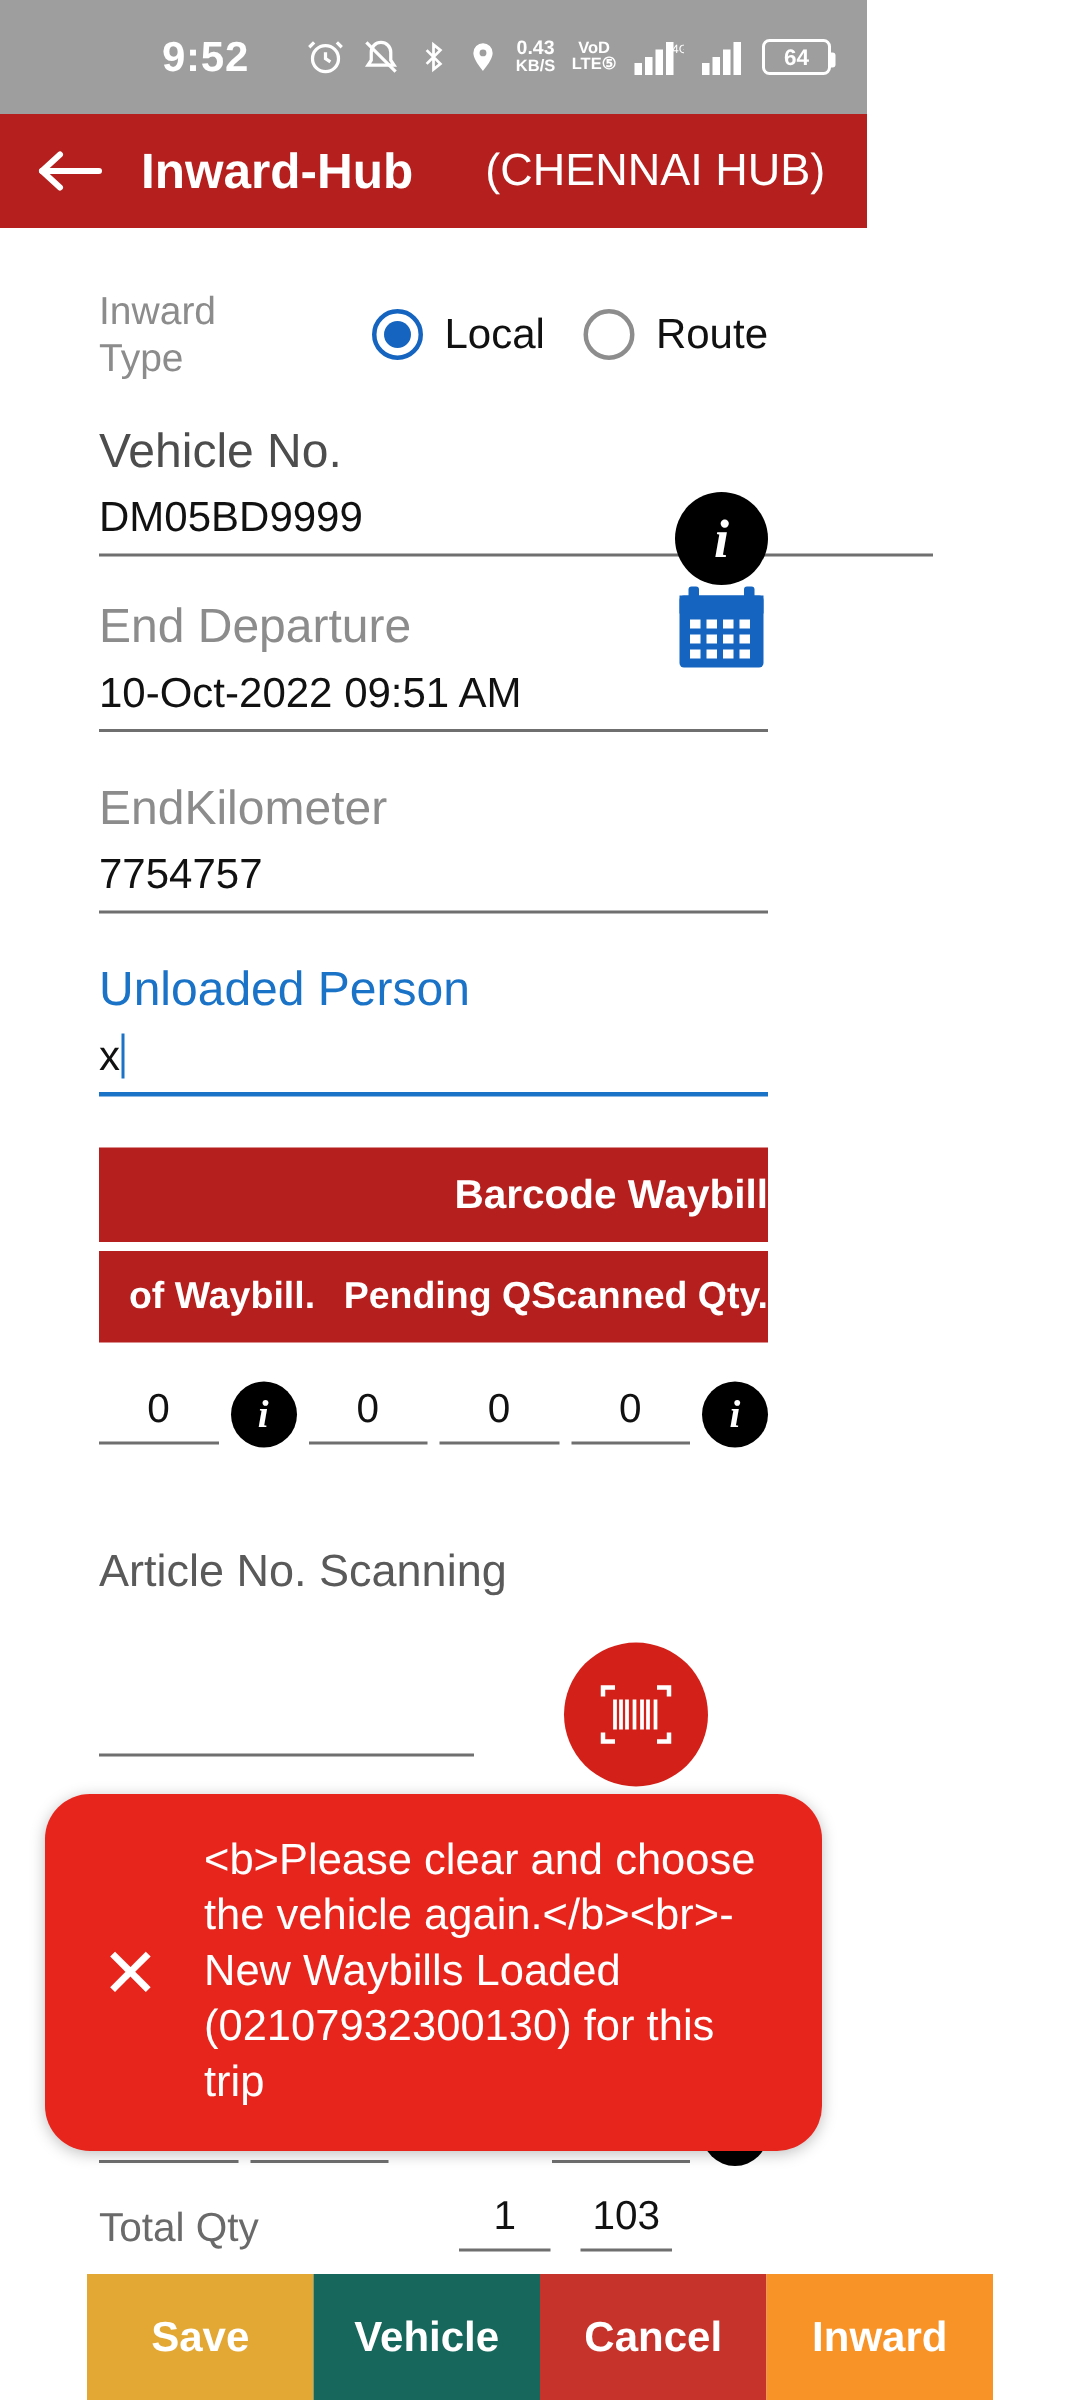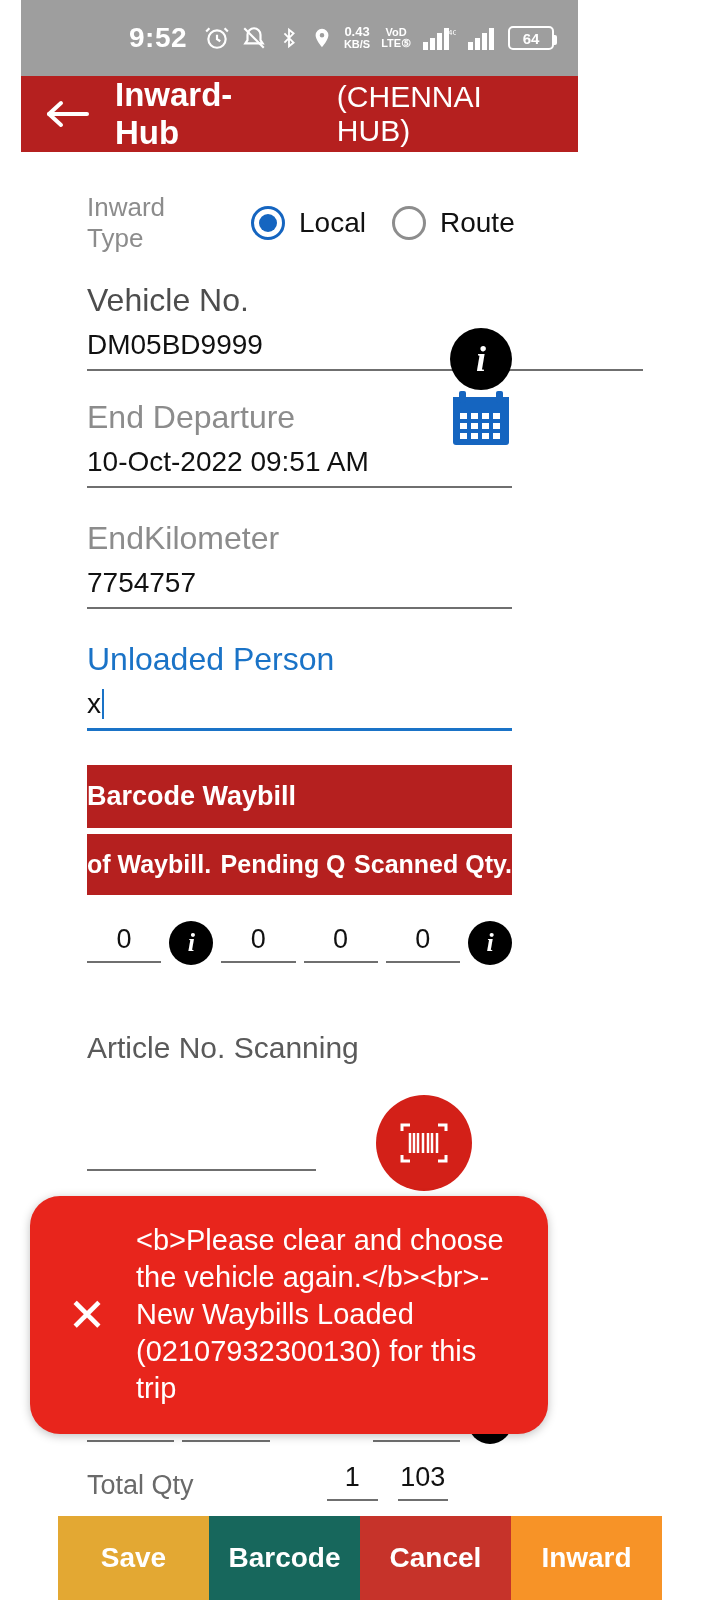--- a/index.html
+++ b/index.html
@@ -2,21 +2,21 @@
 <html><head>
 <meta charset="utf-8">
 <style>
   * { box-sizing: border-box; margin: 0; padding: 0; }
   html, body {
     width: 720px; height: 1600px;
     background: #ffffff;
     font-family: "Liberation Sans", sans-serif;
     overflow: hidden;
   }
-  .screen { position: relative; width: 578px; height: 1600px; background:#fff;padding-left:21px; }
+  .screen { position: relative; width: 578px; height: 1600px; background:#fff; }
 
   
   .status-bar {
     height: 76px; background: #9e9e9e; display: flex; align-items: center;
     justify-content: space-between; padding: 0 24px; color: #fff;
   }
   .status-time { font-size: 28px; font-weight: 600; letter-spacing: .5px; margin-left: 84px; }
   .status-icons { display: flex; align-items: center; gap: 11px; }
   .status-icons svg { display:block; }
   .net-txt { font-size: 13px; line-height: 1.05; text-align: center; font-weight: 700; }
@@ -68,28 +68,28 @@
     position: absolute; right: -48px; top: 18px;
     width: 62px; height: 62px; border-radius: 50%; background: #000; color: #fff;
     font-size: 36px; font-weight: 700; font-style: italic;
     display:flex; align-items:center; justify-content:center;
     font-family: "Liberation Serif", serif;
   }
   .cal-icon { position: absolute; right: 0px; top: -10px; }
 
   
   .section-bar {
-    margin: 34px 0 0 0; background: #b5201f; color: #fff; text-align: left;
+    margin: 34px 0 0 0; background: #b5201f; color: #fff; text-align: right;
     font-size: 27px; font-weight: 700; padding: 16px 0;
   }
   .table-head {
     background: #b5201f; color: #fff; display: flex; font-size: 25px; font-weight: 700;
     padding: 16px 0; margin-top: 6px;
   }
-  .table-head span { flex: 1; text-align: left; white-space: nowrap; }
+  .table-head span { flex: 1; text-align: right; white-space: nowrap; }
 
   .table-row { display: flex; align-items: center; margin-top: 26px; gap: 8px; }
   .cell {
     flex: 1; text-align: center; font-size: 27px; color: #111;
     border-bottom: 2px solid #6f6f6f; padding-bottom: 6px;
   }
   .mini-info {
     width: 44px; height: 44px; border-radius: 50%; background: #000; color:#fff;
     display:flex; align-items:center; justify-content:center; font-size:26px; font-weight:700;
     font-family:"Liberation Serif", serif; font-style: italic; flex: 0 0 44px;
@@ -318,18 +318,18 @@
 
   </div>
 
   <div class="toast">
     <span class="toast-close">✕</span>
     <span class="toast-msg">&lt;b&gt;Please clear and choose the vehicle again.&lt;/b&gt;&lt;br&gt;- New Waybills Loaded (02107932300130) for this trip</span>
   </div>
 
   <div class="btn-bar">
     <div class="btn save">Save</div>
-    <div class="btn complete">Barcode</div>
+    <div class="btn complete">Vehicle</div>
     <div class="btn cancel">Cancel</div>
     <div class="btn inward">Inward</div>
   </div>
 
 </div>
 
 </body></html>

